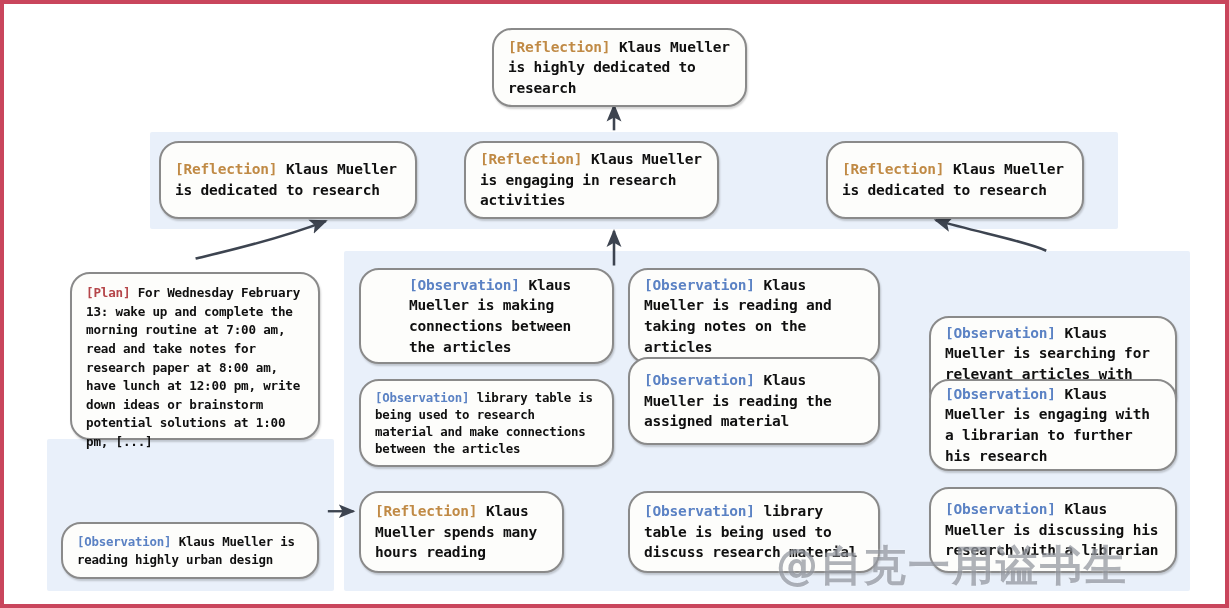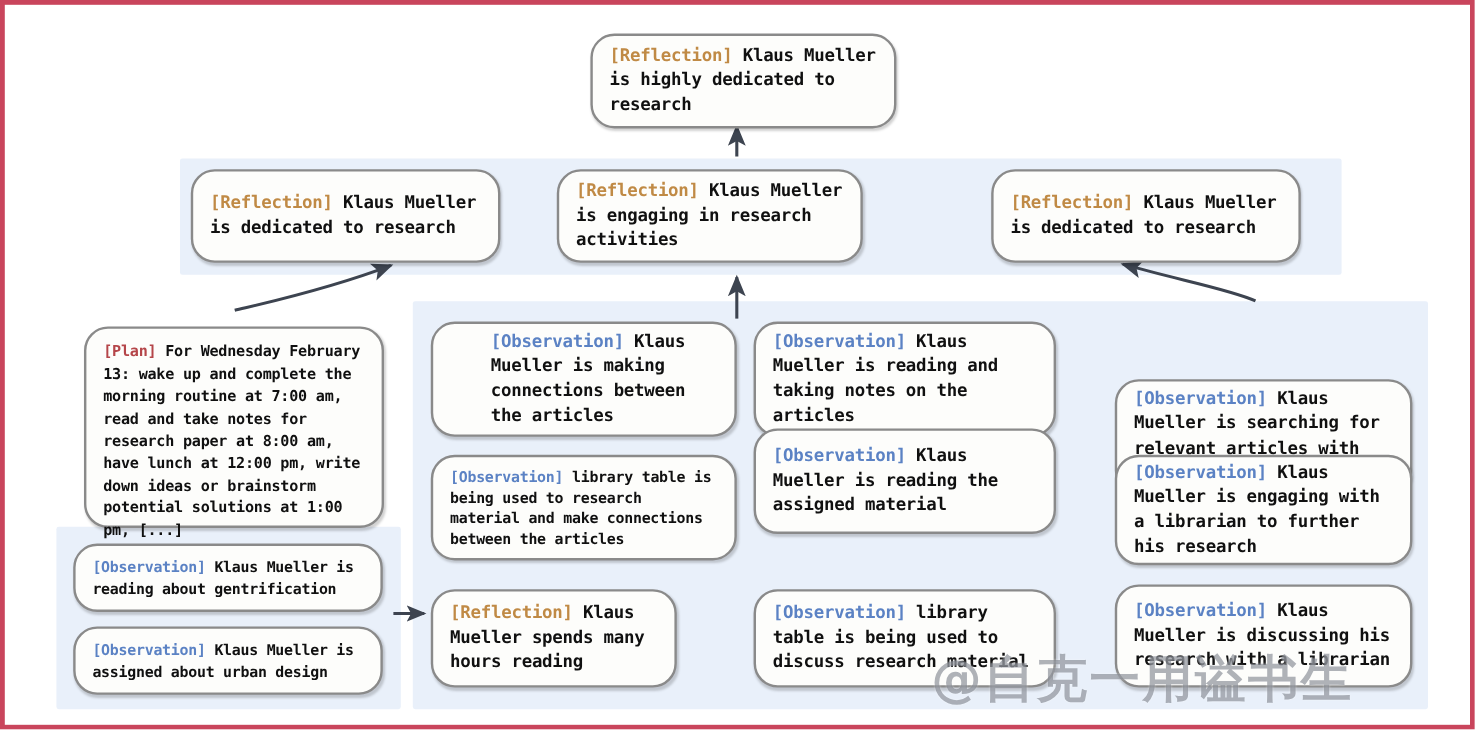--- a/index.html
+++ b/index.html
@@ -123,26 +123,23 @@
     </div>
 
     <div class="node" style="left:822px; top:137px; width:258px; height:78px;">
       <div class="txt"><span class="tag tag-reflection">[Reflection]</span><span> Klaus Mueller is dedicated to research</span></div>
     </div>
 
     <div class="node plan" style="left:66px; top:252px; width:250px; height:168px;margin-top:16px;">
       <div class="txt"><span class="tag tag-plan">[Plan]</span><span> For Wednesday February 13: wake up and complete the morning routine at 7:00 am, read and take notes for research paper at 8:00 am, have lunch at 12:00 pm, write down ideas or brainstorm potential solutions at 1:00 pm, [...]</span></div>
     </div>
 
-    <div class="node small" style="left:57px; top:449px; width:258px; height:57px;">
-      <div class="txt"><span class="tag tag-observation">[Observation]</span><span> Klaus Mueller is reading about gentrification</span></div>
-    </div>
 
     <div class="node small" style="left:57px; top:518px; width:258px; height:57px;">
-      <div class="txt"><span class="tag tag-observation">[Observation]</span><span> Klaus Mueller is assigned about urban design</span></div>
+      <div class="txt"><span class="tag tag-observation">[Observation]</span><span> Klaus Mueller is reading highly urban design</span></div>
     </div>
 
     <div class="node" style="left:355px; top:264px; width:255px; height:96px;padding-left:48px;">
       <div class="txt"><span class="tag tag-observation">[Observation]</span><span> Klaus Mueller is making connections between the articles</span></div>
     </div>
 
     <div class="node small" style="left:355px; top:375px; width:255px; height:88px;">
       <div class="txt"><span class="tag tag-observation">[Observation]</span><span> library table is being used to research material and make connections between the articles</span></div>
     </div>
 

